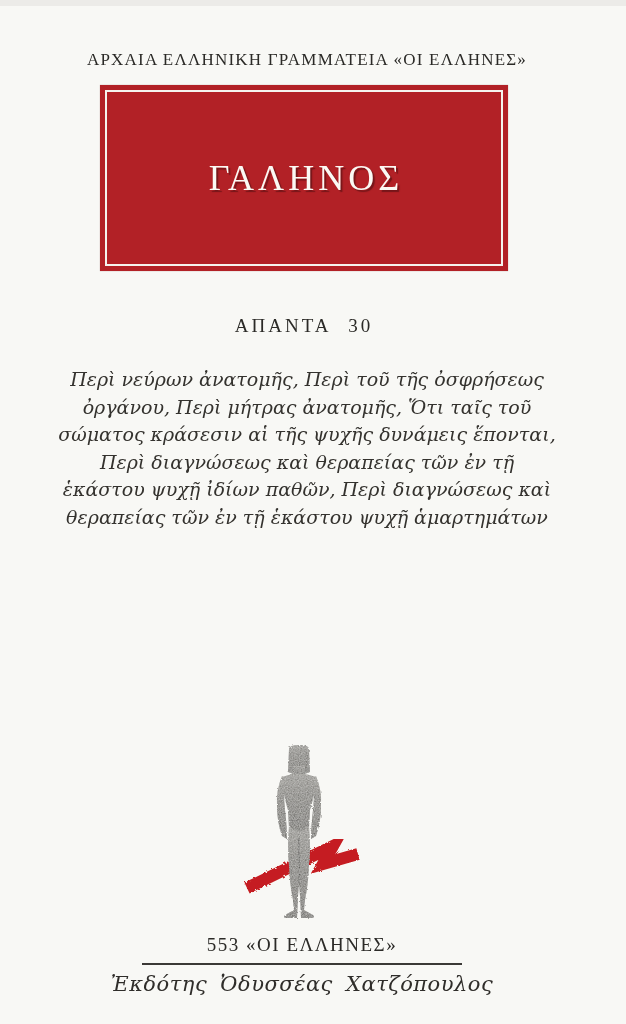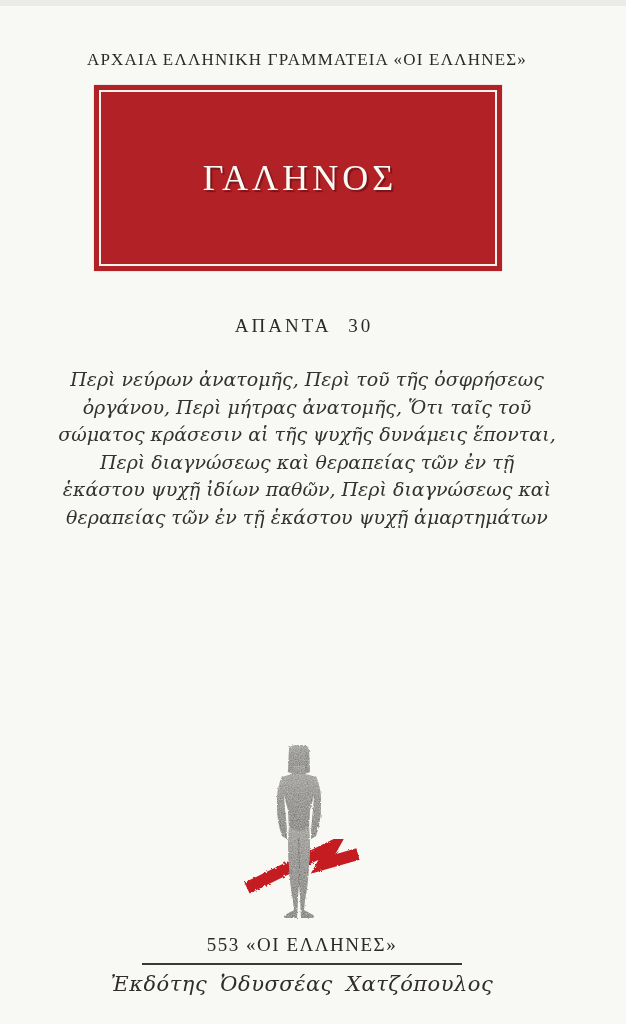--- a/index.html
+++ b/index.html
@@ -28,21 +28,21 @@
   .series-header{
     position:absolute;top:50px;left:0;right:0;
     text-align:center;
     font-size:17px;letter-spacing:1.2px;
     color:#2b2a27;
     transform:translateX(-6px);
     white-space:nowrap;
   }
 
   .title-panel{
-    position:absolute;left:94px;top:85px;width:408px;height:186px;
+    position:absolute;left:100px;top:85px;width:408px;height:186px;
     background:var(--panel-red);
     box-shadow:0 0 1px rgba(90,20,20,.4);
   }
   .title-panel .frame{
     position:absolute;inset:5px;
     border:2px solid var(--frame-white);
     display:flex;align-items:center;justify-content:center;
   }
   .book-title{
     font-size:36px;letter-spacing:4px;

